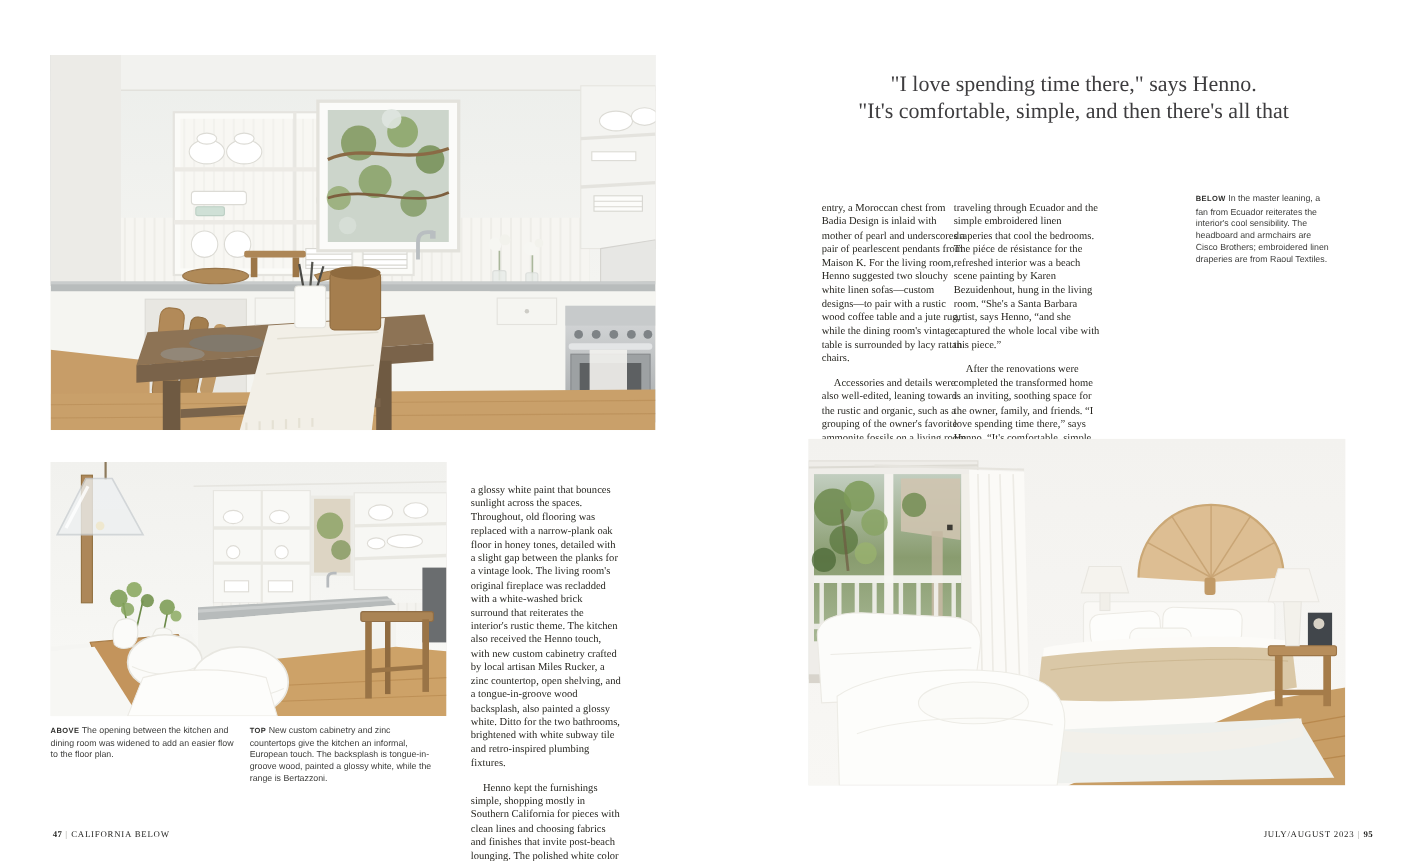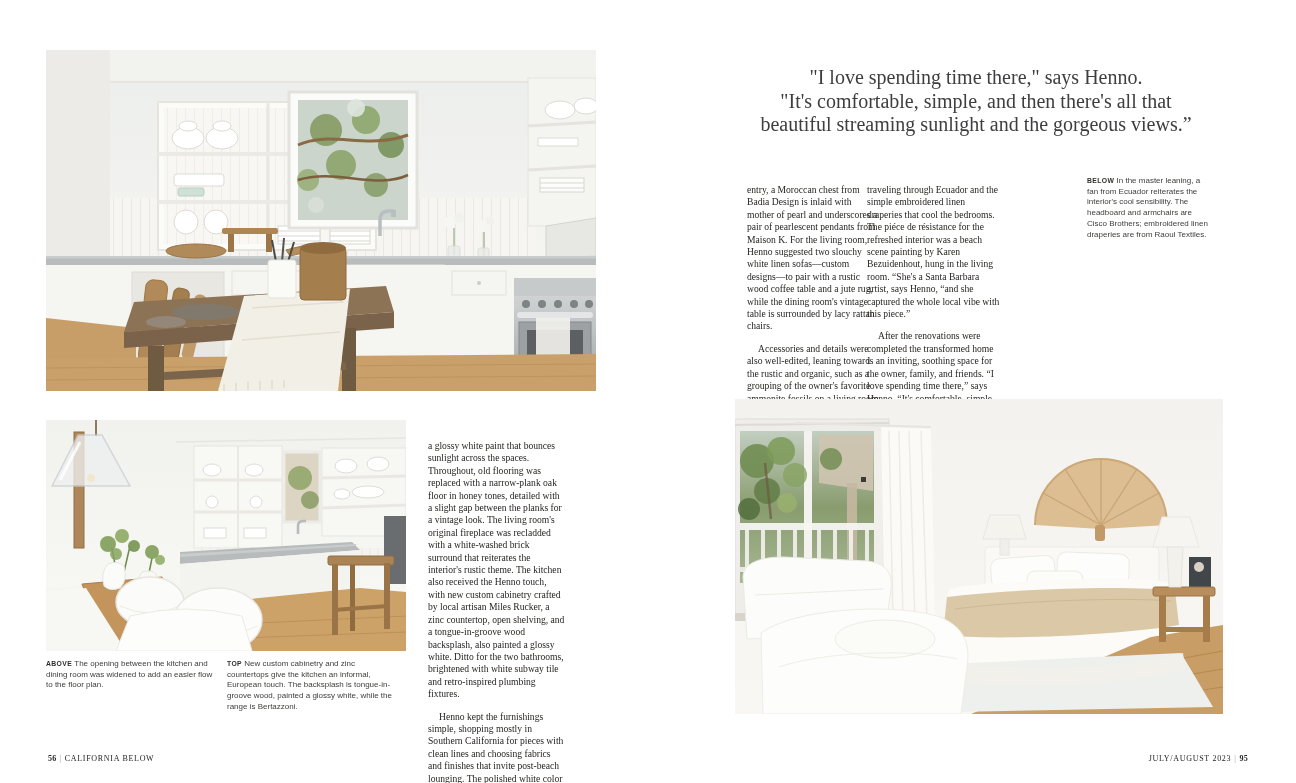--- a/index.html
+++ b/index.html
@@ -343,21 +343,20 @@
   </div>
 
   <div class="body-col" style="left:418px;top:430px;width:157px;">
     <p>a glossy white paint that bounces sunlight across the spaces. Throughout, old flooring was replaced with a narrow-plank oak floor in honey tones, detailed with a slight gap between the planks for a vintage look. The living room's original fireplace was recladded with a white-washed brick surround that reiterates the interior's rustic theme. The kitchen also received the Henno touch, with new custom cabinetry crafted by local artisan Miles Rucker, a zinc countertop, open shelving, and a tongue-in-groove wood backsplash, also painted a glossy white. Ditto for the two bathrooms, brightened with white subway tile and retro-inspired plumbing fixtures.</p>
     <p class="indent">Henno kept the furnishings simple, shopping mostly in Southern California for pieces with clean lines and choosing fabrics and finishes that invite post-beach lounging. The polished white color scheme was juxtaposed with natural woods and interesting textures. In the</p>
   </div>
 
   <div class="pull-quote">
     <div>"I love spending time there," says Henno.</div>
     <div>"It's comfortable, simple, and then there's all that</div>
-    <div>beautiful streaming sunlight and the gorgeous views.”</div>
   </div>
 
   <div class="body-col" style="left:737px;top:174px;width:153px;">
     <p>entry, a Moroccan chest from Badia Design is inlaid with mother of pearl and underscores a pair of pearlescent pendants from Maison K. For the living room, Henno suggested two slouchy white linen sofas—custom designs—to pair with a rustic wood coffee table and a jute rug, while the dining room's vintage table is surrounded by lacy rattan chairs.</p>
     <p class="indent">Accessories and details were also well-edited, leaning toward the rustic and organic, such as a grouping of the owner's favorite ammonite fossils on a living room shelf and Spanish pottery in the kitchen, handcrafted basketry that Henno's daughter found during her time</p>
   </div>
 
   <div class="body-col" style="left:857px;top:174px;width:153px;">
     <p>traveling through Ecuador and the simple embroidered linen draperies that cool the bedrooms. The piéce de résistance for the refreshed interior was a beach scene painting by Karen Bezuidenhout, hung in the living room. “She's a Santa Barbara artist, says Henno, “and she captured the whole local vibe with this piece.”</p>
     <p class="indent"><span>After the renovations were completed the transformed home is an inviting, soothing space for the owner, family, and friends. “I love spending time there,” says Henno. “It's comfortable, simple, and then there's all that beautiful draperies sunlight and the gorgeous views.”</span> <span class="endmark">CH</span></p>
@@ -493,19 +492,19 @@
         <path d="M8,178 C8,164 26,158 48,158 L132,162 C152,164 158,176 156,190 L150,234 L12,240 Z" fill="#fcfcfa" stroke="#eceae4"></path>
         <path d="M20,196 L148,190" stroke="#ecebe5" fill="none"></path>
         <path d="M26,234 C58,210 152,204 198,216 C228,224 236,244 232,268 L226,315 L28,315 Z" fill="#fdfdfb" stroke="#edece6"></path>
         <ellipse cx="150" cy="240" rx="50" ry="19" fill="#fbfbf8" stroke="#edece6"></ellipse>
         <path d="M44,268 C90,252 180,250 222,260" stroke="#efeee8" fill="none"></path>
       </g>
     </svg>
   </div>
 
   <div class="footer footer-left">
-    <span class="num">56</span><span class="sep">|</span><span>CALIFORNIA BELOW</span>
+    <span class="num">47</span><span class="sep">|</span><span>CALIFORNIA BELOW</span>
   </div>
   <div class="footer footer-right">
     <span>JULY/AUGUST 2023</span><span class="sep">|</span><span class="num">95</span>
   </div>
 
 </div>
 
 </body></html>

